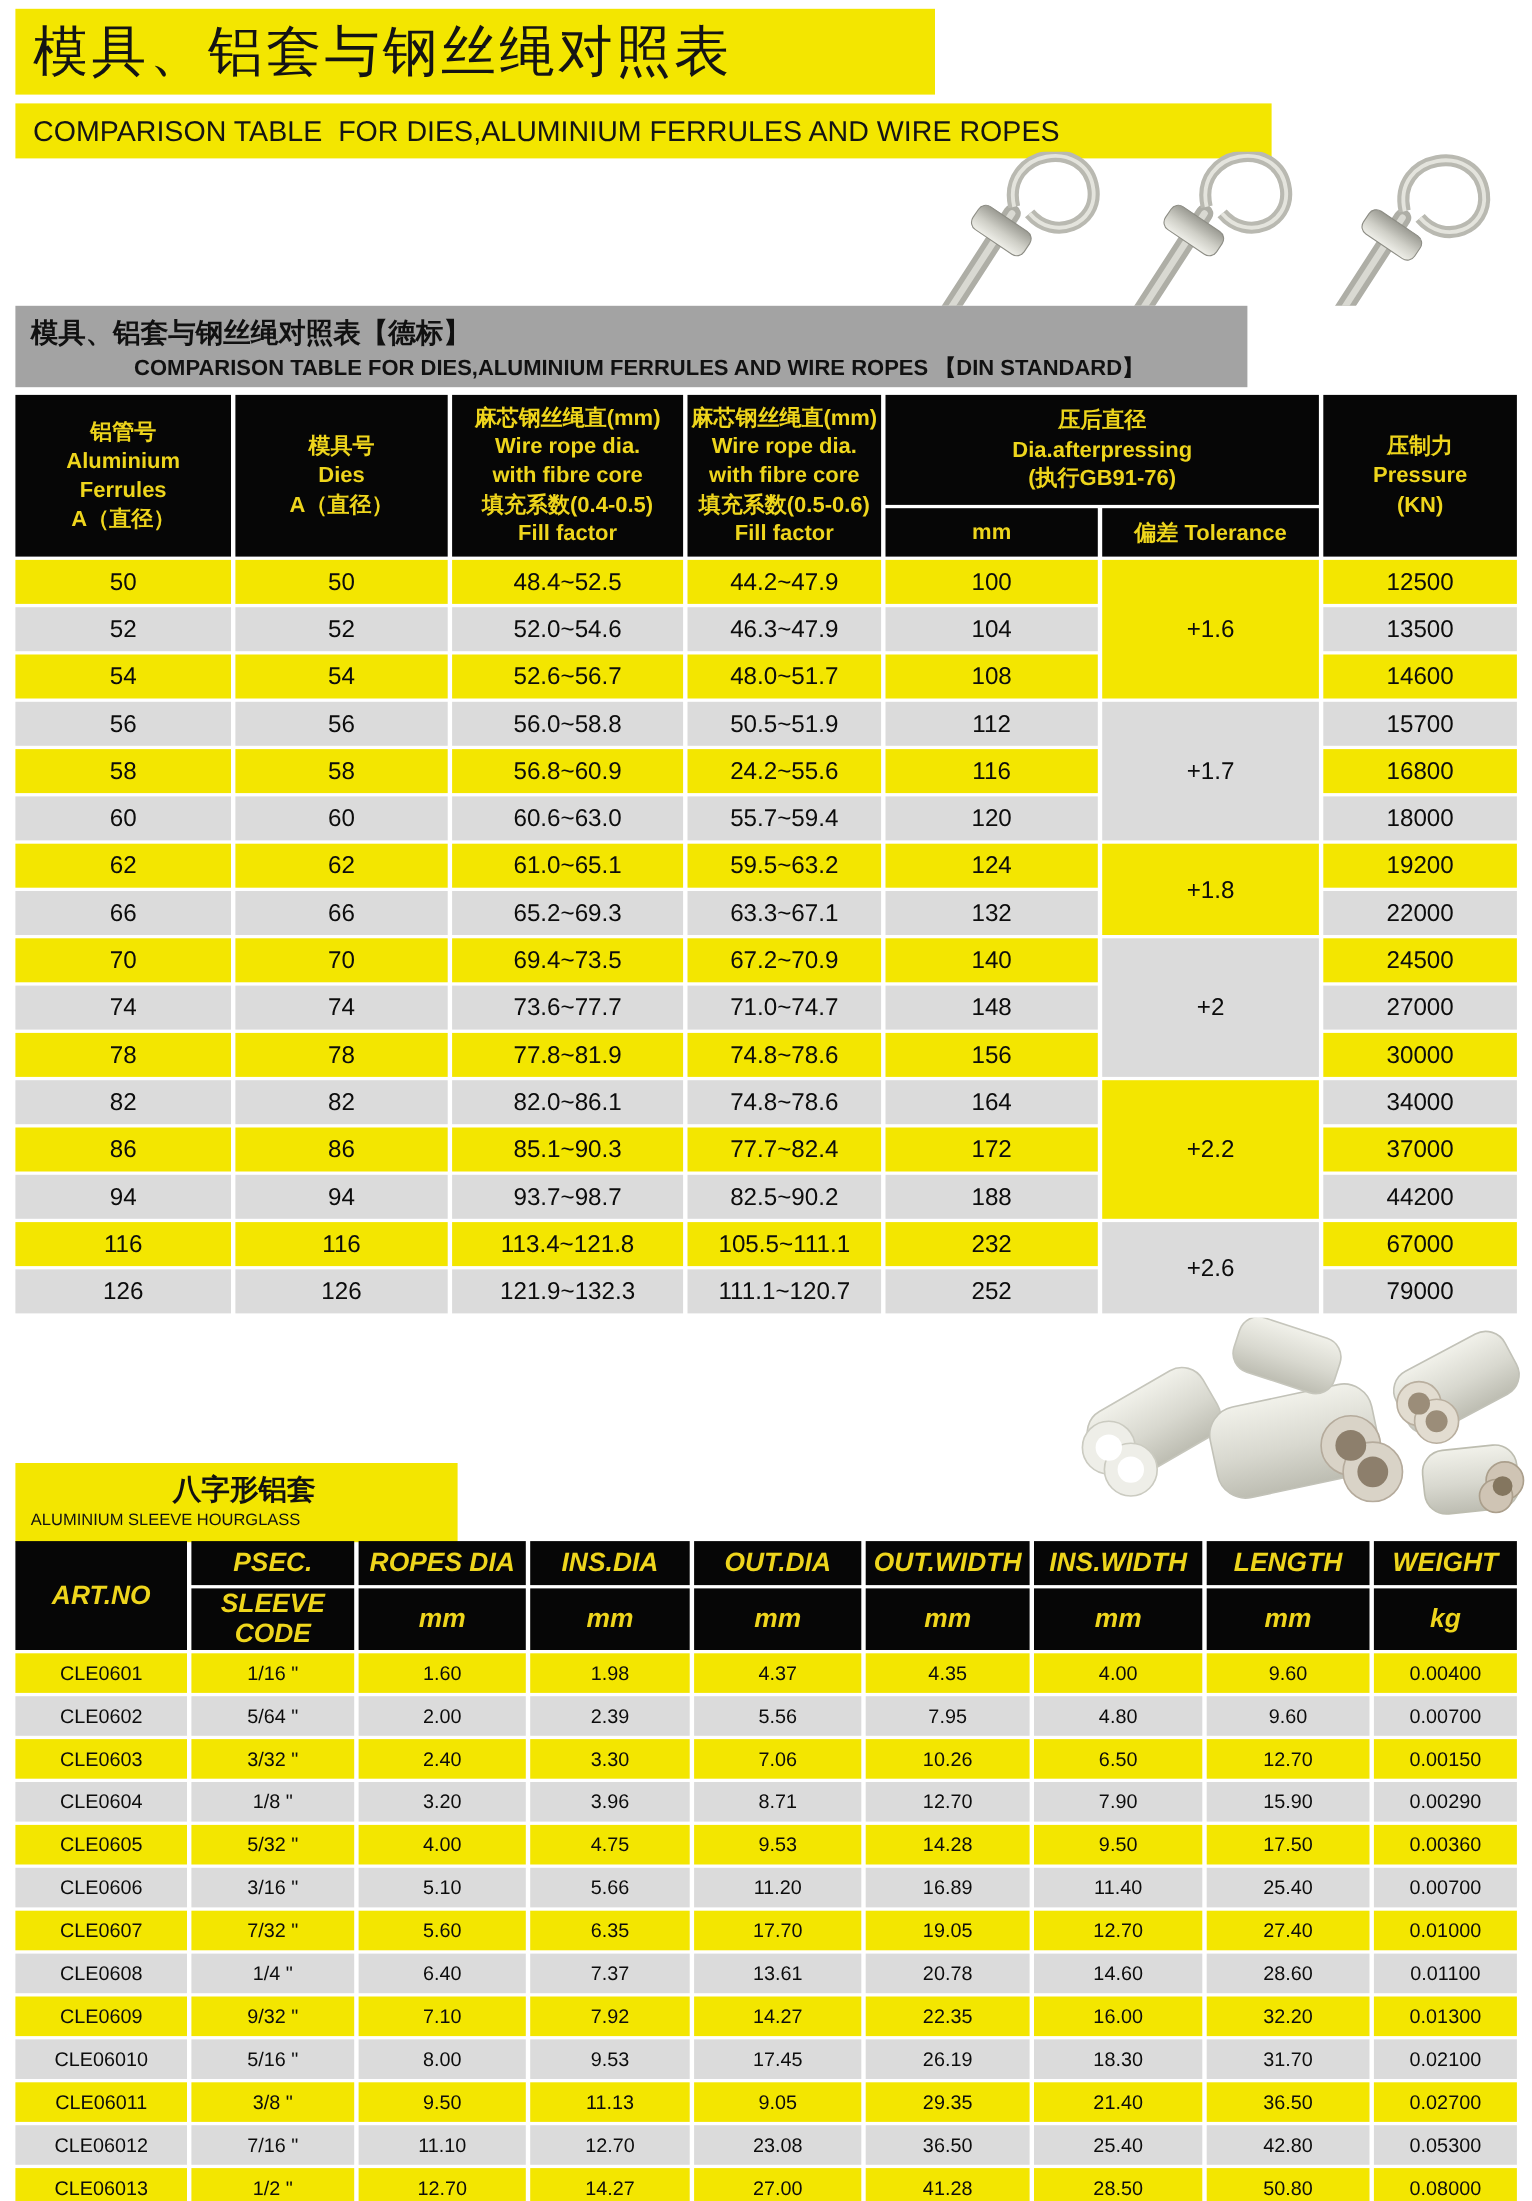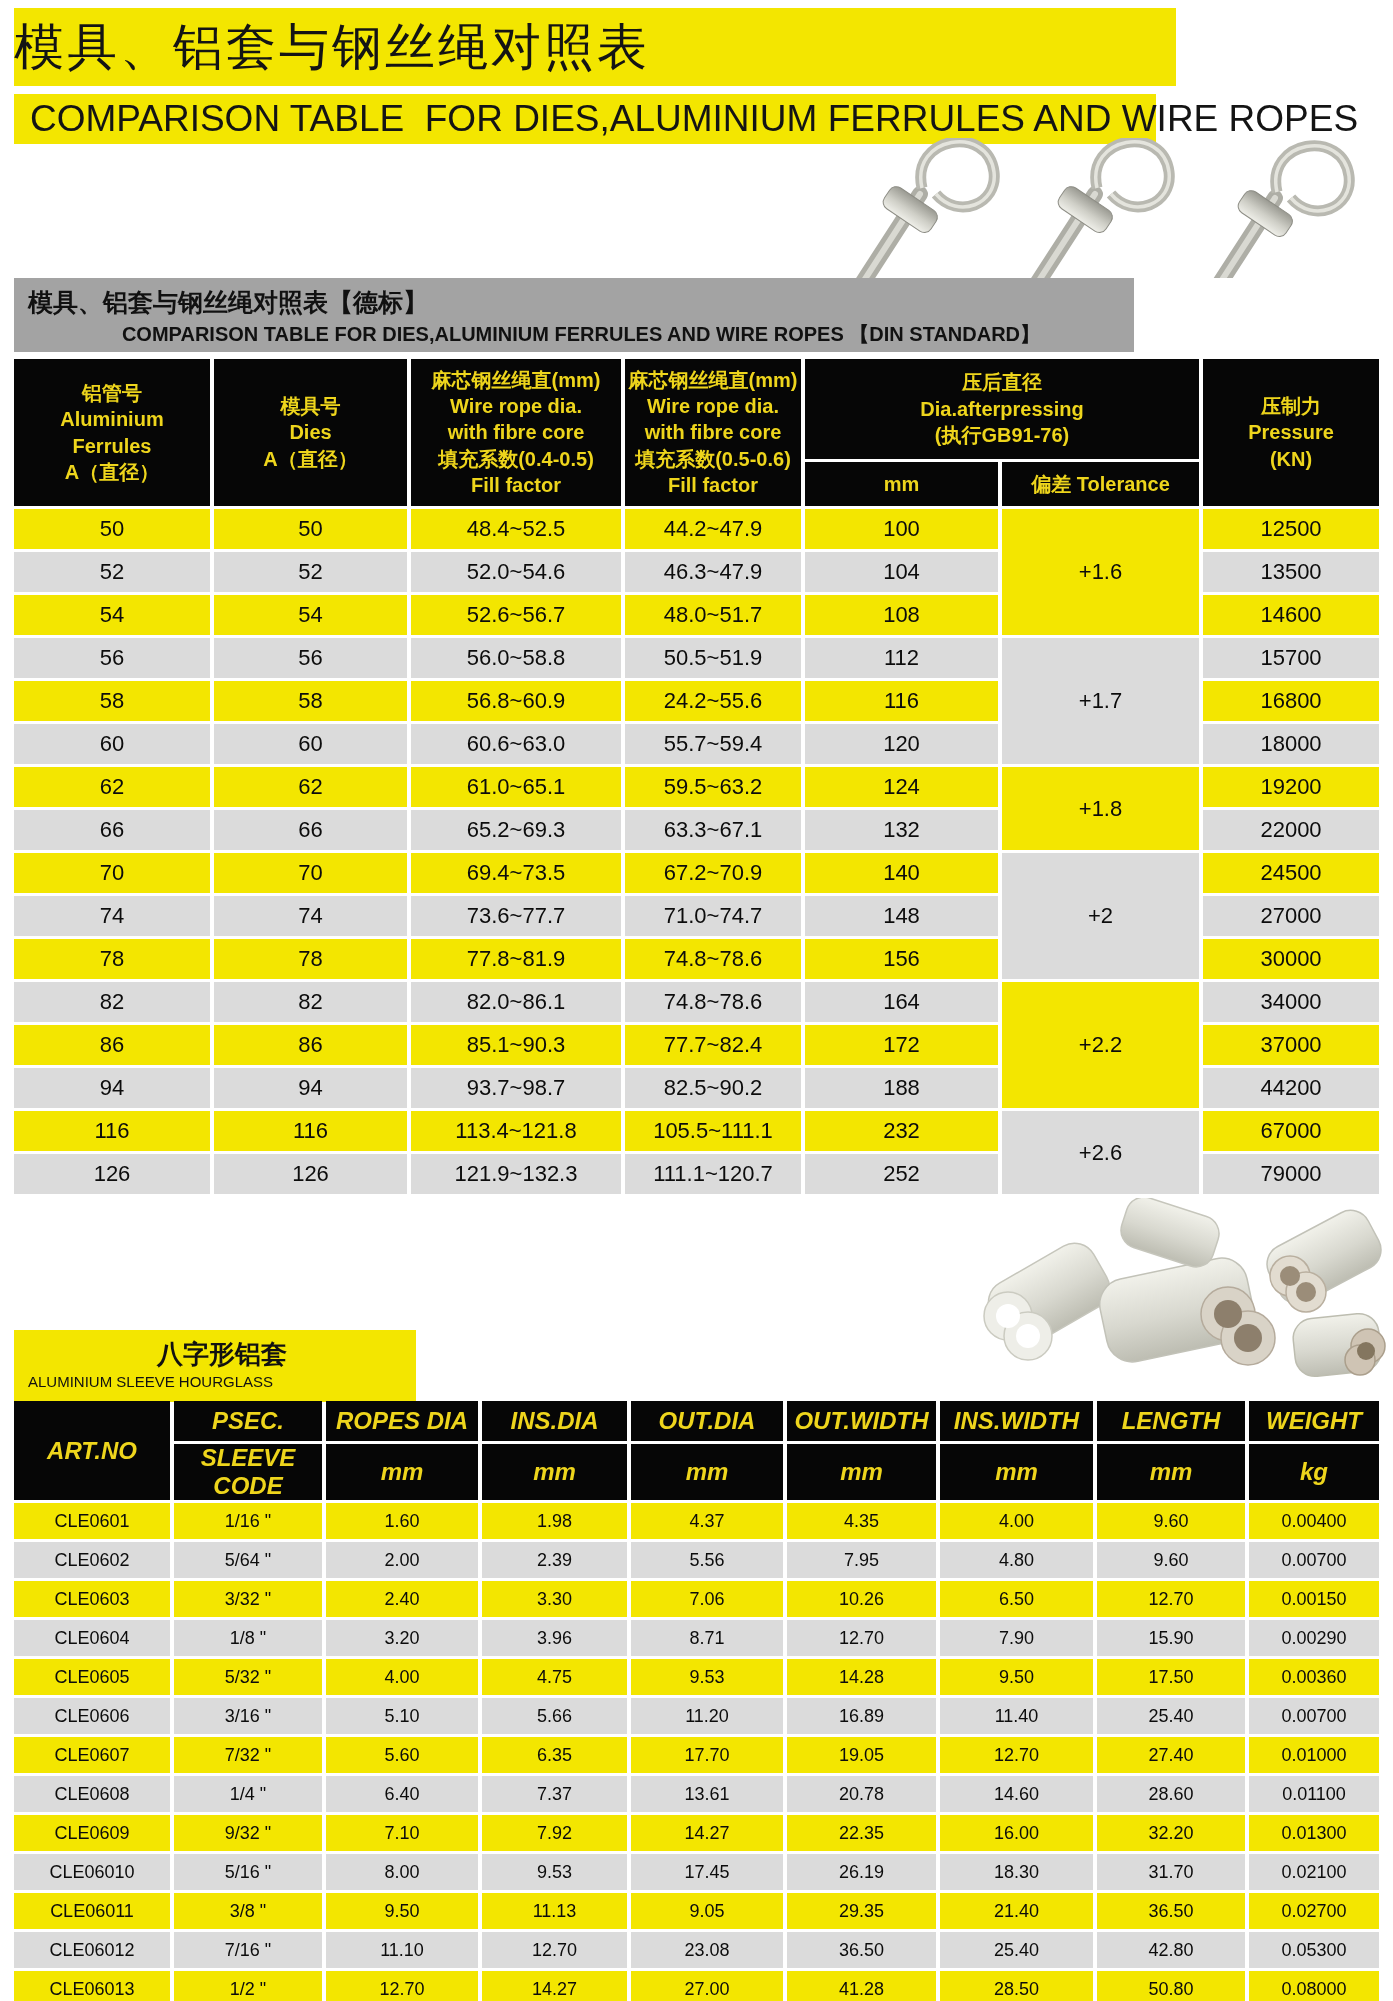--- a/index.html
+++ b/index.html
@@ -5,28 +5,28 @@
   * { margin:0; padding:0; box-sizing:border-box; }
   html,body { background:#ffffff; }
   body {
     width:1393px; height:2001px; position:relative; overflow:hidden;
     font-family:"Liberation Sans","DejaVu Sans",sans-serif; color:#111;
   }
   .abs { position:absolute; }
 
   
   .title-zh {
-    left:14px; top:8px; width:1162px; height:78px; background:#f3e600;
-    display:flex; align-items:center; 
+    left:14px; top:8px; width:836px; height:78px; background:#f3e600;
+    display:flex; align-items:center; padding-left:16px;
     font-size:50px; letter-spacing:3px; color:#141414; font-weight:normal;font-family:Liberation Mono, monospace;
   }
   .title-en {
     left:14px; top:94px; width:1142px; height:50px; background:#f3e600;
     display:flex; align-items:center; padding-left:16px;
-    font-size:37px; color:#141414; white-space:pre; letter-spacing:0px;
+    font-size:26px; color:#141414; white-space:pre; letter-spacing:0px;
   }
 
   
   .din-banner {
     left:14px; top:278px; width:1120px; height:74px; background:#a3a3a3;
     padding:8px 0 0 14px;
   }
   .din-zh { font-size:25px; font-weight:bold; color:#111; }
   .din-en { font-size:20px; font-weight:bold; color:#111; margin-top:2px;text-align:center; }
 

